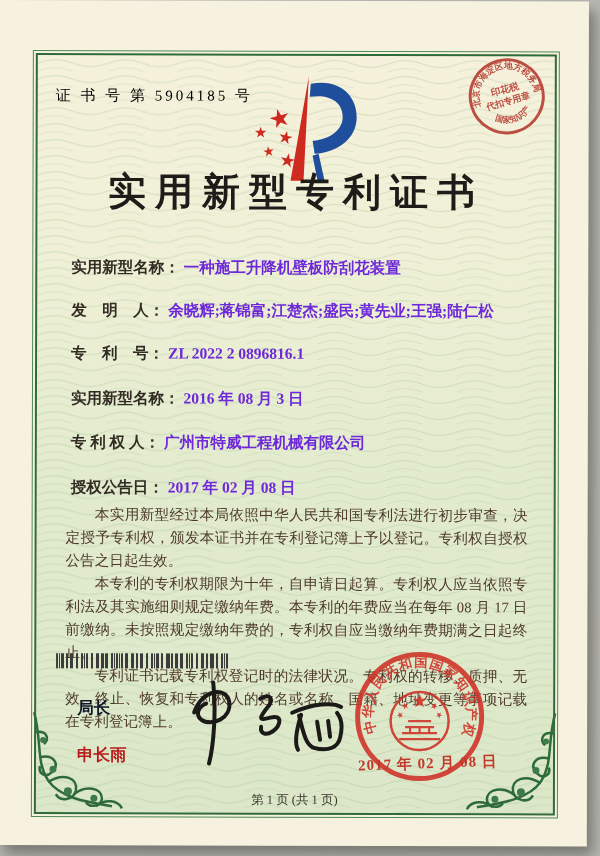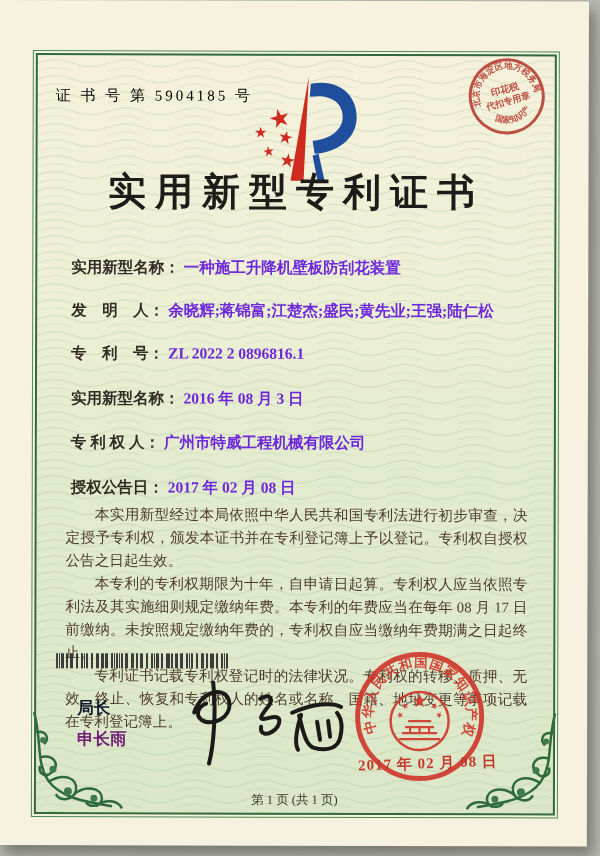--- a/index.html
+++ b/index.html
@@ -53,22 +53,22 @@
   .barcode { position:absolute; left:58px; top:653px; width:172px; height:15px;
     background-image:
       repeating-linear-gradient(90deg,#3c3c3a 0 2px,transparent 2px 5px),
       repeating-linear-gradient(90deg,#3c3c3a 0 1px,transparent 1px 7px),
       repeating-linear-gradient(90deg,transparent 0 3px,#3c3c3a 3px 4px,transparent 4px 11px);
   }
 
   .signer-title { position:absolute; left:79px; top:697px; font-size:16.5px;
                   font-weight:bold; color:#0f172a;
                   font-family:"Liberation Sans", sans-serif; }
-  .signer-name  { position:absolute; left:79px; top:728px; font-size:16.5px;
-                  font-weight:bold; color:#701a75;
+  .signer-name  { position:absolute; left:79px; top:744px; font-size:16.5px;
+                  font-weight:bold; color:#b91c1c;
                   font-family:"Liberation Sans", sans-serif; }
 
   .signature { position:absolute; left:178px; top:670px; }
 
   .seal { position:absolute; left:354px; top:648px; opacity:.88; }
   .seal-date { position:absolute; left:360px; top:753px; font-size:15px;
                font-weight:bold; color:#c2392c; letter-spacing:1px;
                transform:rotate(-2deg); }
 
   .page-footer { position:absolute; left:33px; top:791px; width:527px;

